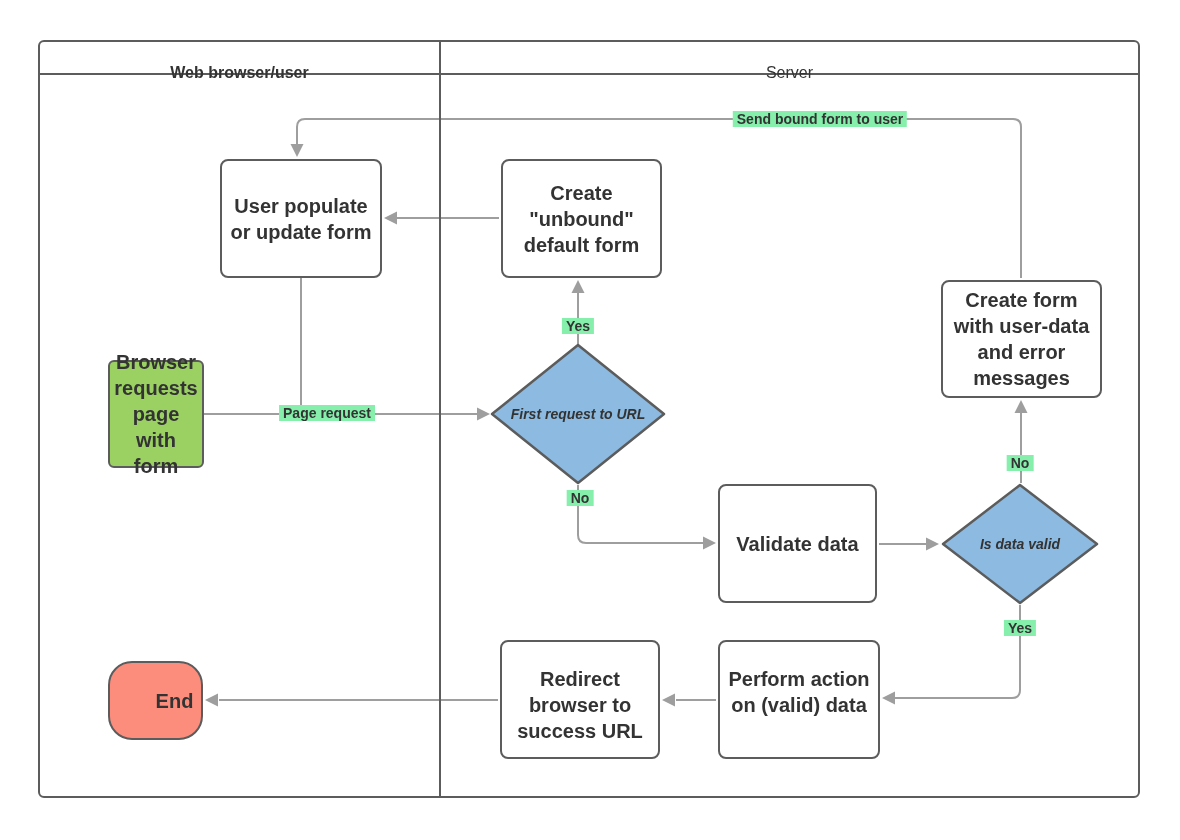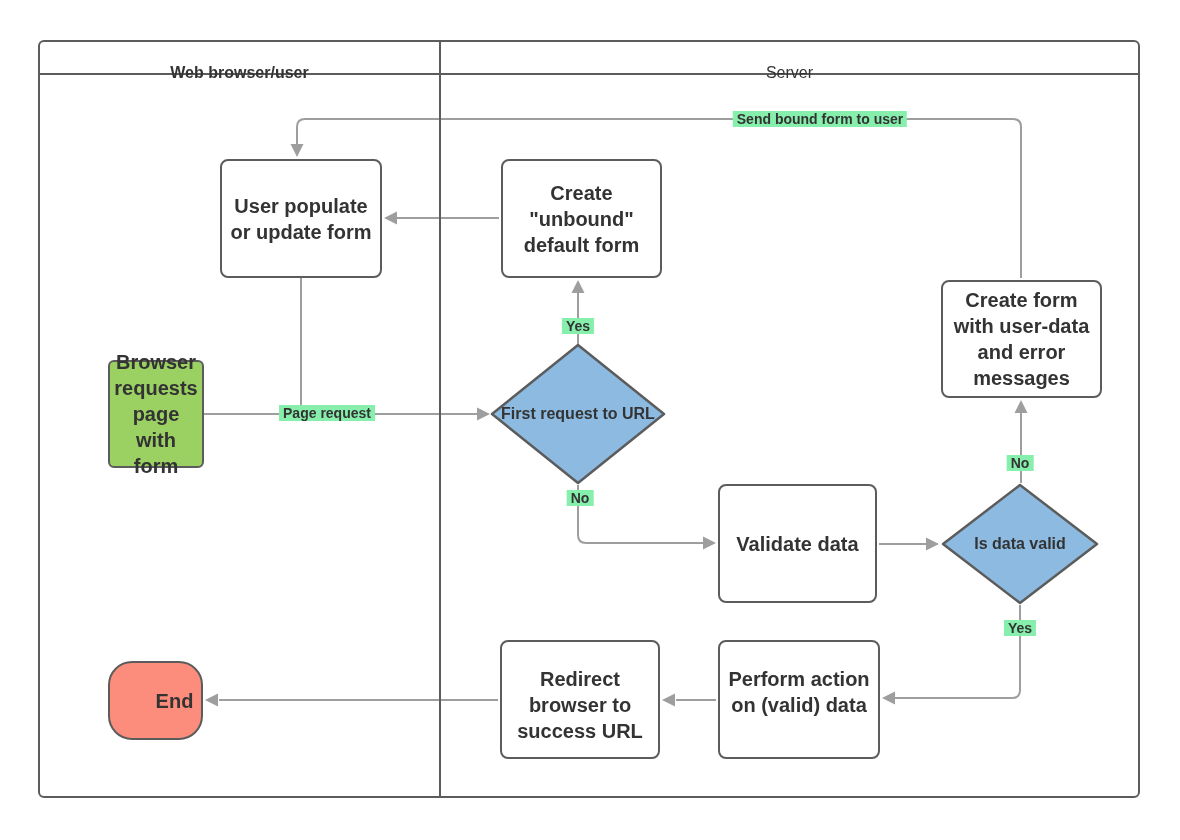--- a/index.html
+++ b/index.html
@@ -56,21 +56,21 @@
   }
   .node.n-user-populate{left:220px;top:159px;width:162px;height:119px;}
   .node.n-create-unbound{left:501px;top:159px;width:161px;height:119px;}
   .node.n-validate{left:718px;top:484px;width:159px;height:119px;}
   .node.n-create-bound{left:941px;top:280px;width:161px;height:118px;}
   .node.n-perform{left:718px;top:640px;width:162px;height:119px;}
   .node.n-redirect{left:500px;top:640px;width:160px;height:119px;}
 
   .diamond-label{
     position:absolute;display:flex;align-items:center;justify-content:center;
-    text-align:center;font-weight:bold;font-size:16px;line-height:1.3;
+    text-align:center;font-weight:bold;font-size:14px;line-height:1.3;font-style:italic;
   }
   .diamond-label.d-first{left:500px;top:370px;width:156px;height:88px;}
   .diamond-label.d-valid{left:945px;top:514px;width:150px;height:60px;}
 
   .edge-label{
     position:absolute;transform:translate(-50%,-50%);
     background:#86efac;padding:0 4px;
     font-weight:bold;font-size:14px;white-space:nowrap;
   }
 </style>

